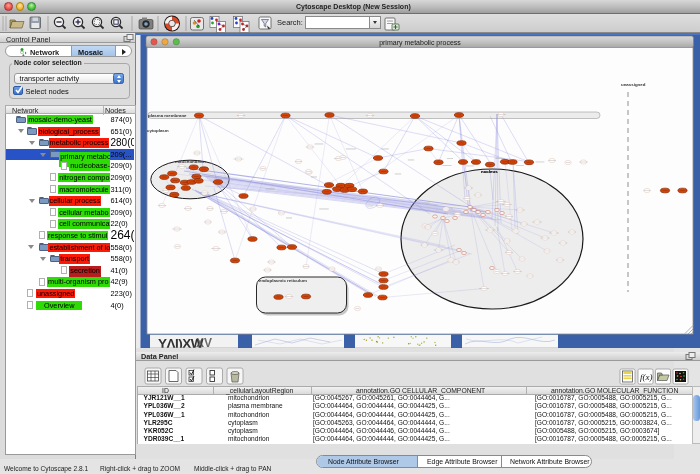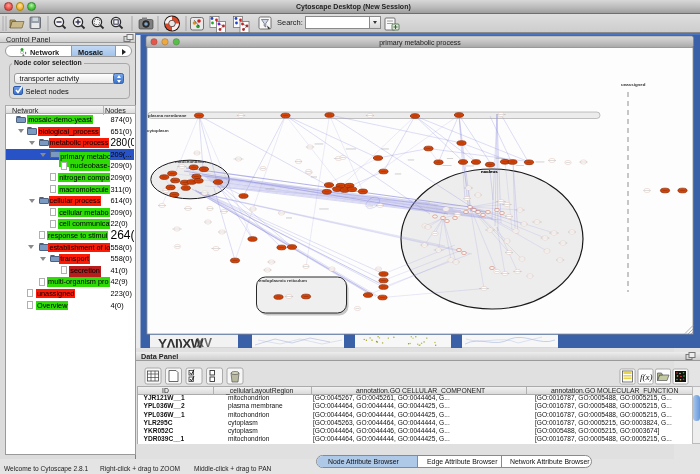--- a/index.html
+++ b/index.html
@@ -200,21 +200,21 @@
 <div style="position:absolute;left:54.5px;top:266.2px;width:6px;height:7.8px;background:#fff;border:0.5px solid #b0b0b0"></div>
 <div style="position:absolute;left:63.3px;top:265.7px;height:19px;line-height:9.6px;background:#b91c1c;font-size:7.3px;color:#000;padding:0 1px;white-space:nowrap;overflow:hidden;max-width:41px">secretion</div>
 <div style="position:absolute;left:104.5px;top:265.7px;height:9.6px;line-height:9.6px;font-size:7.4px;color:#000;white-space:nowrap">41(0)</div>
 <div style="position:absolute;left:33px;top:277.8px;width:6px;height:7.8px;background:#fff;border:0.5px solid #b0b0b0"></div>
 <div style="position:absolute;left:41.1px;top:277.3px;height:9.6px;line-height:9.6px;background:#2edb05;font-size:7.3px;color:#000;padding:0 1px;white-space:nowrap;overflow:hidden;max-width:63px">multi-organism pro</div>
 <div style="position:absolute;left:104.5px;top:277.3px;height:9.6px;line-height:9.6px;font-size:7.4px;color:#000;white-space:nowrap">42(9)</div>
 <div style="position:absolute;left:21px;top:289.4px;width:6px;height:7.8px;background:#fff;border:0.5px solid #b0b0b0"></div>
 <div style="position:absolute;left:30.0px;top:288.9px;height:9.6px;line-height:9.6px;background:#fb1a05;font-size:7.3px;color:#000;padding:0 1px;white-space:nowrap;overflow:hidden;max-width:74px">unassigned</div>
 <div style="position:absolute;left:104.5px;top:288.9px;height:9.6px;line-height:9.6px;font-size:7.4px;color:#000;white-space:nowrap">223(0)</div>
 <div style="position:absolute;left:21px;top:301.0px;width:6px;height:7.8px;background:#fff;border:0.5px solid #b0b0b0"></div>
-<div style="position:absolute;left:30.0px;top:300.5px;height:9.6px;line-height:9.6px;background:#2edb05;font-size:7.3px;color:#000;padding:0 1px;white-space:nowrap;overflow:hidden;max-width:74px">Overview</div>
+<div style="position:absolute;left:30.0px;top:300.5px;height:9.6px;line-height:9.6px;background:#2edb05;font-size:7.3px;color:#000;padding:0 8px;white-space:nowrap;overflow:hidden;max-width:74px">Overview</div>
 <div style="position:absolute;left:104.5px;top:300.5px;height:9.6px;line-height:9.6px;font-size:7.4px;color:#000;white-space:nowrap">4(0)</div>
   </div>
 </div>
 
 <svg width="564" height="315" viewBox="136 33 564 315" style="position:absolute;left:136px;top:33px">
 <rect x="136" y="33" width="564" height="315" fill="#3a61a8"></rect>
 <rect x="136" y="33" width="4.5" height="315" fill="#ebebeb"></rect>
 <rect x="136" y="33" width="564" height="2" fill="#4a74c4"></rect>
 <defs>
       <linearGradient id="tg" x1="0" y1="0" x2="0" y2="1">

